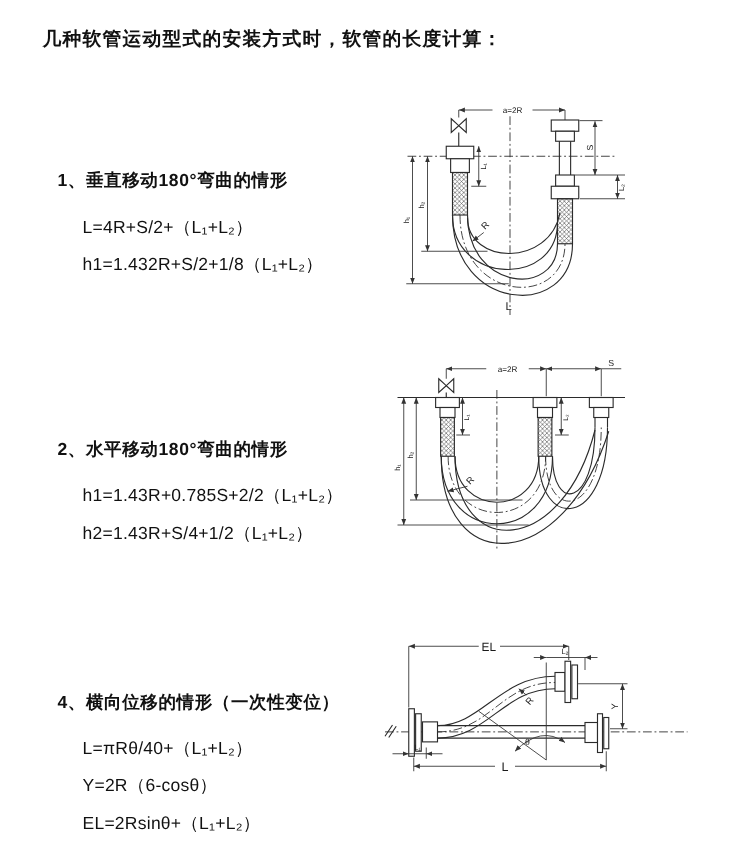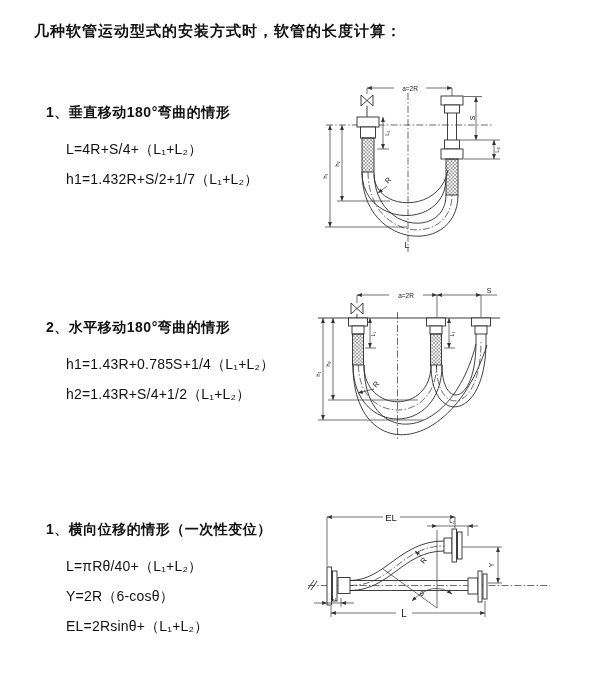--- a/index.html
+++ b/index.html
@@ -1,50 +1,50 @@
 <!DOCTYPE html>
 <html><head>
 <meta charset="utf-8">
 <style>
   html,body{margin:0;padding:0;}
   body{width:600px;height:675px;background:#ffffff;position:relative;overflow:hidden;
        font-family:"Liberation Sans","DejaVu Sans",sans-serif;color:#111;}
   .page{position:absolute;left:0;top:0;width:480px;height:675px;background:#fff;}
   .title{position:absolute;left:34px;top:22px;font-size:15px;font-weight:bold;letter-spacing:1px;}
   .section{position:absolute;left:46px;}
-  .heading{font-size:14px;font-weight:bold;letter-spacing:0.5px;height:20px;margin-bottom:10px;}
+  .heading{font-size:14px;font-weight:bold;letter-spacing:0.5px;height:20px;margin-bottom:10px;margin-top:32px;}
   .formula{font-size:14px;margin-left:20px;line-height:30px;height:30px;letter-spacing:0.2px;}
   svg text{font-family:"Liberation Sans","DejaVu Sans",sans-serif;fill:#1a1a1a;}
   .ln{stroke:#2b2b2b;stroke-width:0.9;fill:none;}
   .dim{stroke:#333;stroke-width:0.7;fill:none;}
   .dd{stroke:#2b2b2b;stroke-width:0.7;fill:none;stroke-dasharray:7,2.2,1.5,2.2;}
   .fl{fill:#fff;stroke:#2b2b2b;stroke-width:0.9;}
   .ht{fill:url(#hp);stroke:#2b2b2b;stroke-width:0.9;}
 </style>
 </head>
 <body>
 
 <div class="page">
 
   <div class="title">几种软管运动型式的安装方式时，软管的长度计算：</div>
 
   <div class="section" style="top:104px;">
     <div class="heading">1、垂直移动180°弯曲的情形</div>
-    <div class="formula">L=4R+S/4+（L₁+L₂）</div>
-    <div class="formula">h1=1.432R+S/2+1/7（L₁+L₂）</div>
+    <div class="formula">L=4R+S/2+（L₁+L₂）</div>
+    <div class="formula">h1=1.432R+S/2+1/8（L₁+L₂）</div>
   </div>
 
   <div class="section" style="top:319px;">
     <div class="heading">2、水平移动180°弯曲的情形</div>
-    <div class="formula">h1=1.43R+0.785S+1/4（L₁+L₂）</div>
+    <div class="formula">h1=1.43R+0.785S+2/2（L₁+L₂）</div>
     <div class="formula">h2=1.43R+S/4+1/2（L₁+L₂）</div>
   </div>
 
   <div class="section" style="top:521px;">
-    <div class="heading">1、横向位移的情形（一次性变位）</div>
+    <div class="heading">4、横向位移的情形（一次性变位）</div>
     <div class="formula">L=πRθ/40+（L₁+L₂）</div>
     <div class="formula">Y=2R（6-cosθ）</div>
     <div class="formula">EL=2Rsinθ+（L₁+L₂）</div>
   </div>
 
   <svg width="600" height="675" viewBox="0 0 600 675" style="position:absolute;left:0;top:0;">
     <defs>
       <marker id="ar" viewBox="0 0 10 10" refX="10" refY="5" markerWidth="7" markerHeight="7" orient="auto-start-reverse">
         <path d="M0,1 L10,5 L0,9 z" fill="#333"></path>
       </marker>

